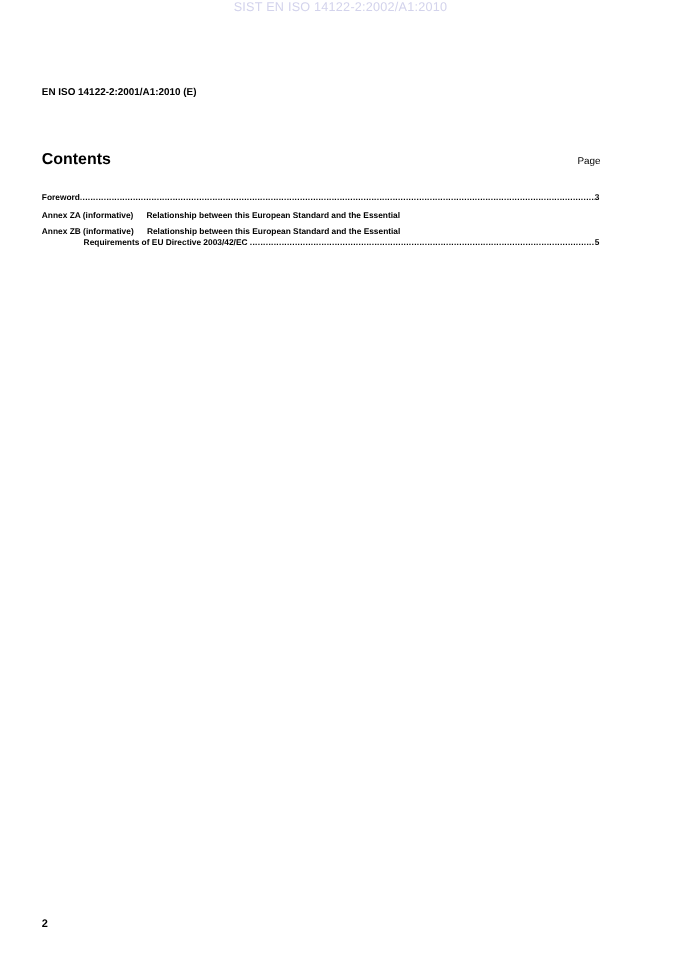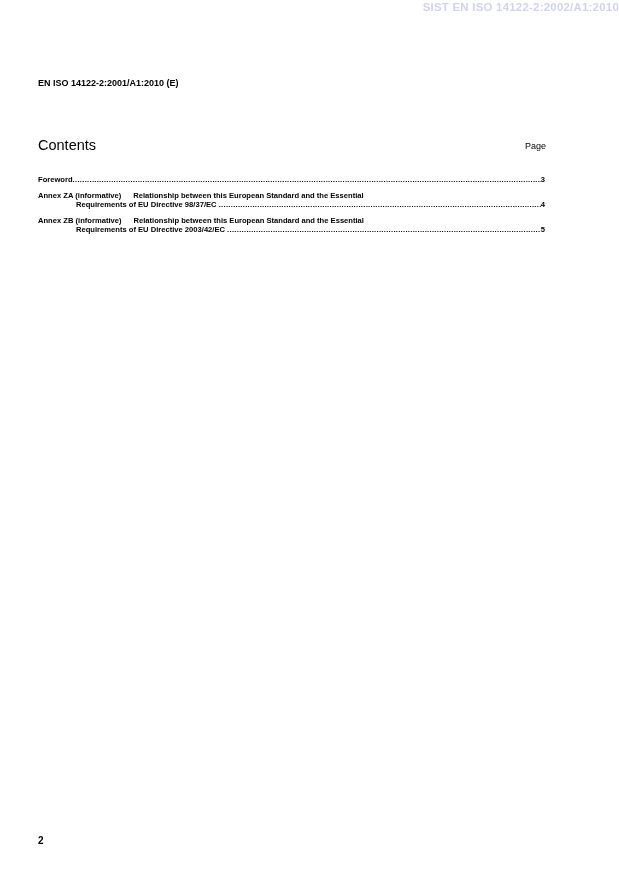--- a/index.html
+++ b/index.html
@@ -1,21 +1,21 @@
 <!DOCTYPE html>
 <html><head>
 <meta charset="utf-8">
 <style>
   html, body { margin: 0; padding: 0; background: #ffffff; }
   body { width: 619px; height: 877px; position: relative; overflow: hidden;
          font-family: "Liberation Sans", sans-serif; color: #000; }
-  .watermark { position: absolute; top: 0; left: 0; width: 619px; text-align: right;
-               font-weight: bold; font-size: 11.5px; line-height: 14px; letter-spacing: 0.2px; }
+  .watermark { position: absolute; top: 0; left: 0; width: 619px; text-align: center;
+               font-weight: normal; font-size: 11.5px; line-height: 14px; letter-spacing: 0.2px; }
   .docid { position: absolute; left: 38px; top: 37px; font-weight: bold; font-size: 9px; line-height: 12px; margin-top: 40px; }
-  .contents-title { position: absolute; left: 38px; top: 136px; font-weight: normal; font-size: 14.5px; line-height: 18px; }
+  .contents-title { position: absolute; left: 38px; top: 136px; font-weight: bold; font-size: 14.5px; line-height: 18px; }
   .page-label { position: absolute; right: 73px; top: 140px; font-size: 9px; line-height: 12px; }
   .toc { position: absolute; left: 38px; top: 175px; width: 507px; font-weight: bold; font-size: 7.6px; line-height: 9.5px; }
   .toc-entry { margin-bottom: 6px; }
   .line { display: flex; align-items: flex-end; white-space: nowrap; }
   .line.indent { padding-left: 38px; }
   .fill { flex: 1; overflow: hidden; white-space: nowrap; letter-spacing: 0.3px; }
   .fill::after { content: "........................................................................................................................................................................................................................................................"; }
   .gap { display: inline-block; width: 12px; }
   .footer-page { position: absolute; left: 38px; top: 835px; font-weight: bold; font-size: 10px; line-height: 12px; }
 </style>
@@ -37,26 +37,20 @@
       <span>3</span>
     </div>
   </div>
 
   <div class="toc-entry">
     <div class="line">
       <span>Annex ZA (informative)</span>
       <span class="gap"></span>
       <span>Relationship between this European Standard and the Essential</span>
     </div>
-    <div class="line indent">
-      <span>Requirements of EU Directive 98/37/EC</span>
-      <span>&nbsp;</span>
-      <span class="fill"></span>
-      <span>4</span>
-    </div>
   </div>
 
   <div class="toc-entry">
     <div class="line">
       <span>Annex ZB (informative)</span>
       <span class="gap"></span>
       <span>Relationship between this European Standard and the Essential</span>
     </div>
     <div class="line indent">
       <span>Requirements of EU Directive 2003/42/EC</span>

